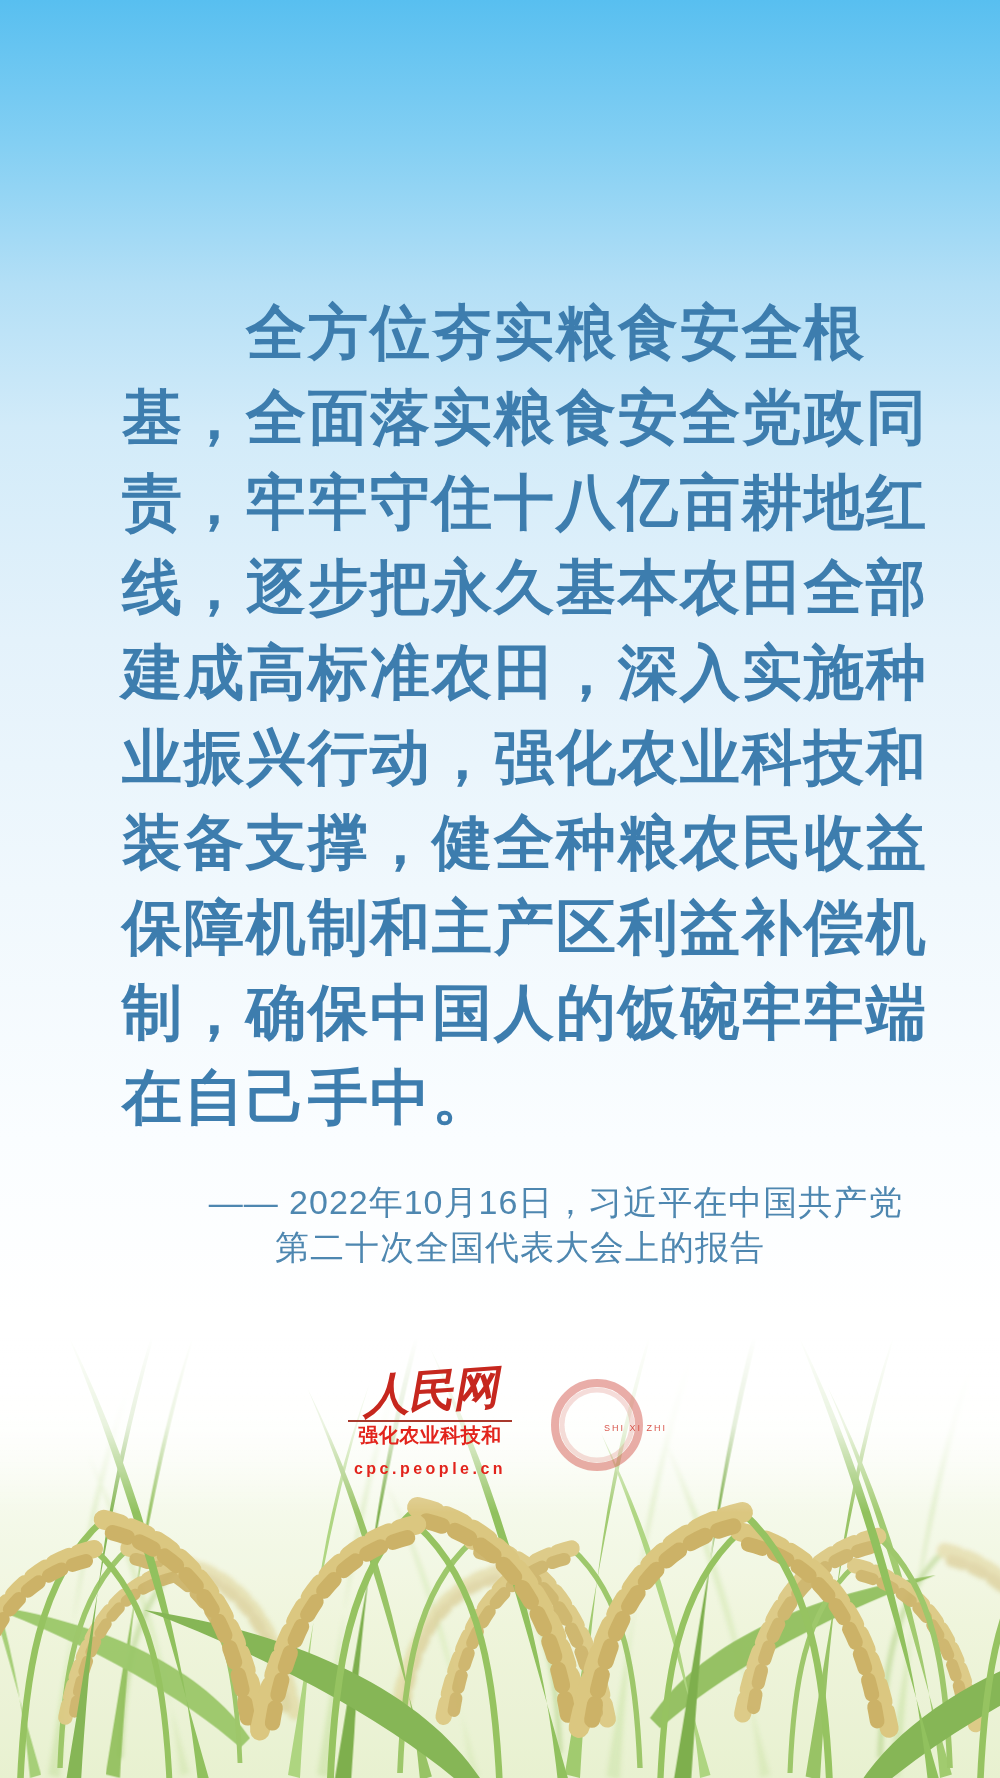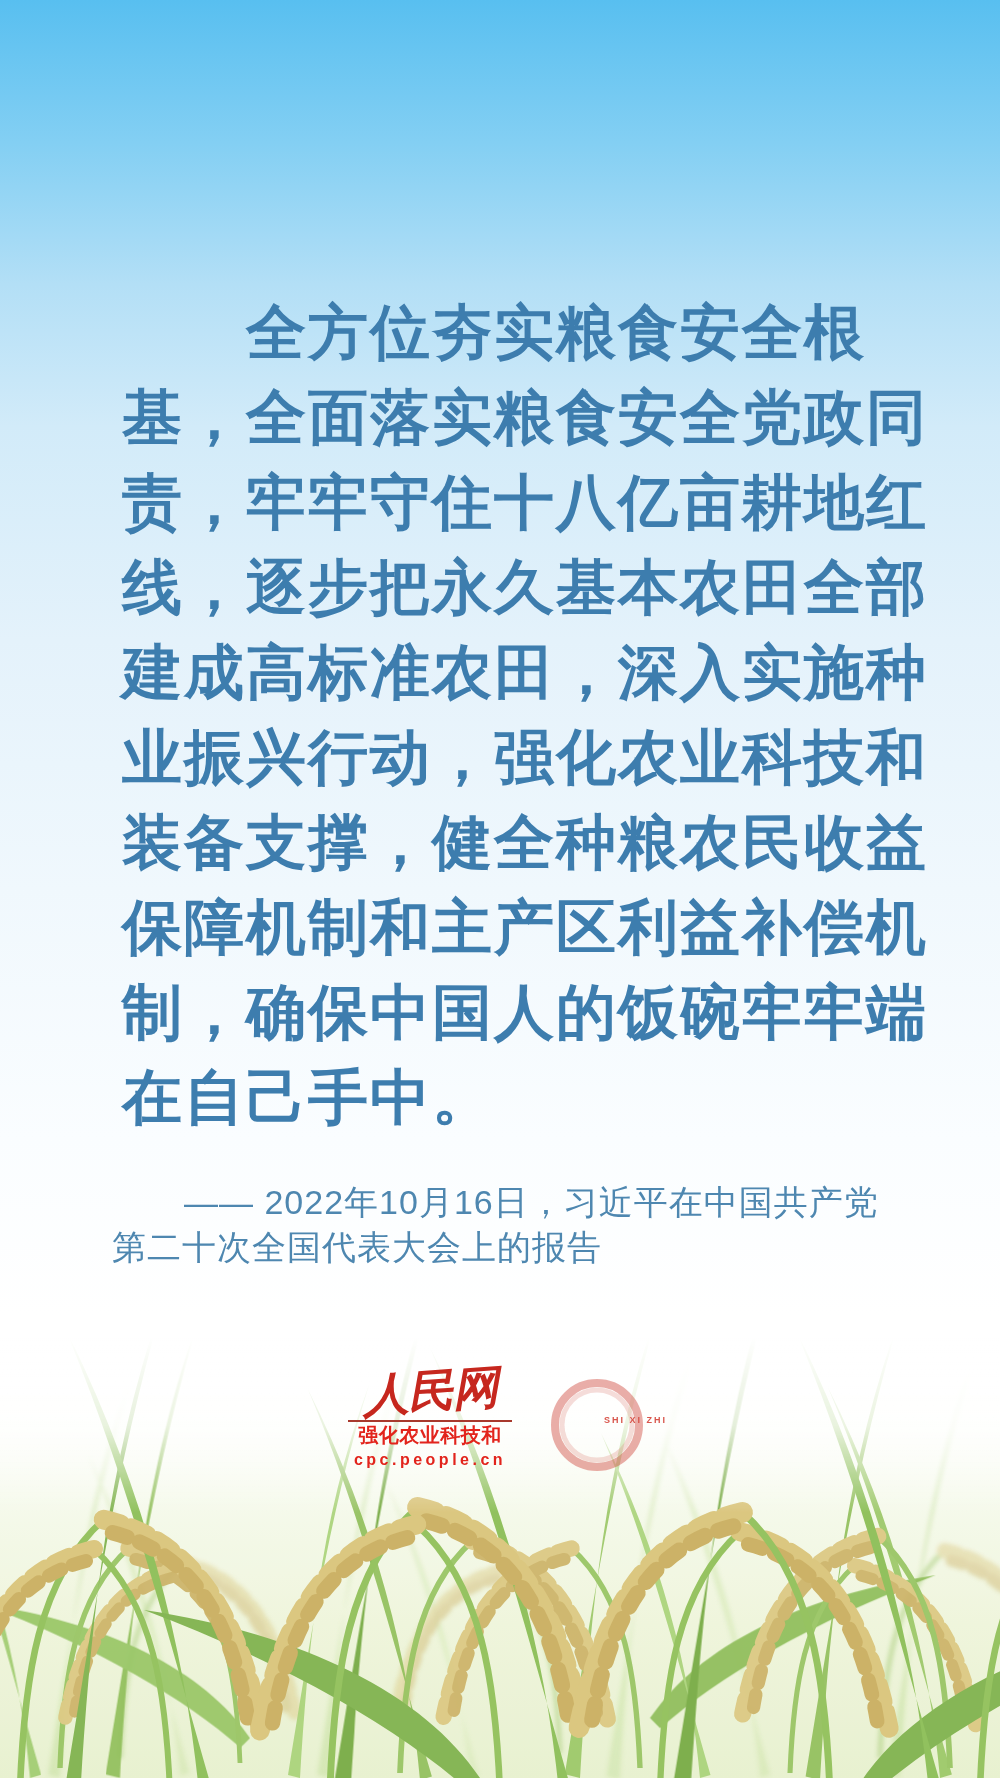--- a/index.html
+++ b/index.html
@@ -38,20 +38,21 @@
   .attribution{
     position:absolute;
     left:112px;top:1180px;width:816px;
     font-size:34px;
     line-height:45px;
     letter-spacing:1px;
     font-weight:400;
     color:#4e87b0;
     text-indent:72px;
     white-space:pre-line;
+    text-align:center;
   }
   
   .field{
     position:absolute;
     left:0;bottom:0;width:1000px;height:440px;
   }
   .field svg{display:block;width:100%;height:100%;}
   
   .logo-people{
     position:absolute;
@@ -69,35 +70,35 @@
     line-height:56px;
     white-space:nowrap;
   }
   .logo-people .rule{
     height:2px;background:#a8392d;margin:1px 2px 3px 2px;
   }
   .logo-people .subtitle{
     font-size:20px;font-weight:900;letter-spacing:0.5px;white-space:nowrap;line-height:21px;
   }
   .logo-people .url{
-    font-size:16px;font-weight:700;letter-spacing:3.5px;white-space:nowrap;line-height:18px;margin-top:5px;
+    font-size:16px;font-weight:700;letter-spacing:3.5px;white-space:nowrap;line-height:18px;margin-top:14px;
   }
   .logo-sxz{
     position:absolute;
     left:525px;top:1373px;width:152px;height:102px;
   }
   .logo-sxz .ring{position:absolute;left:20px;top:0;}
   .logo-sxz .title{
     position:absolute;left:6px;top:12px;
     font-size:45px;font-weight:900;letter-spacing:2px;
     color:#cd2f26;white-space:nowrap;
   }
   .logo-sxz .romanized{
-    position:absolute;right:10px;top:42px;
-    font-size:9px;font-weight:700;letter-spacing:2px;
+    position:absolute;right:10px;top:50px;
+    font-size:9px;font-weight:400;letter-spacing:2px;
     color:#d8564c;white-space:nowrap;
   }
 </style>
 </head>
 <body>
 
 <div id="poster">
 
   <div class="quote">全方位夯实粮食安全根
 基，全面落实粮食安全党政同

